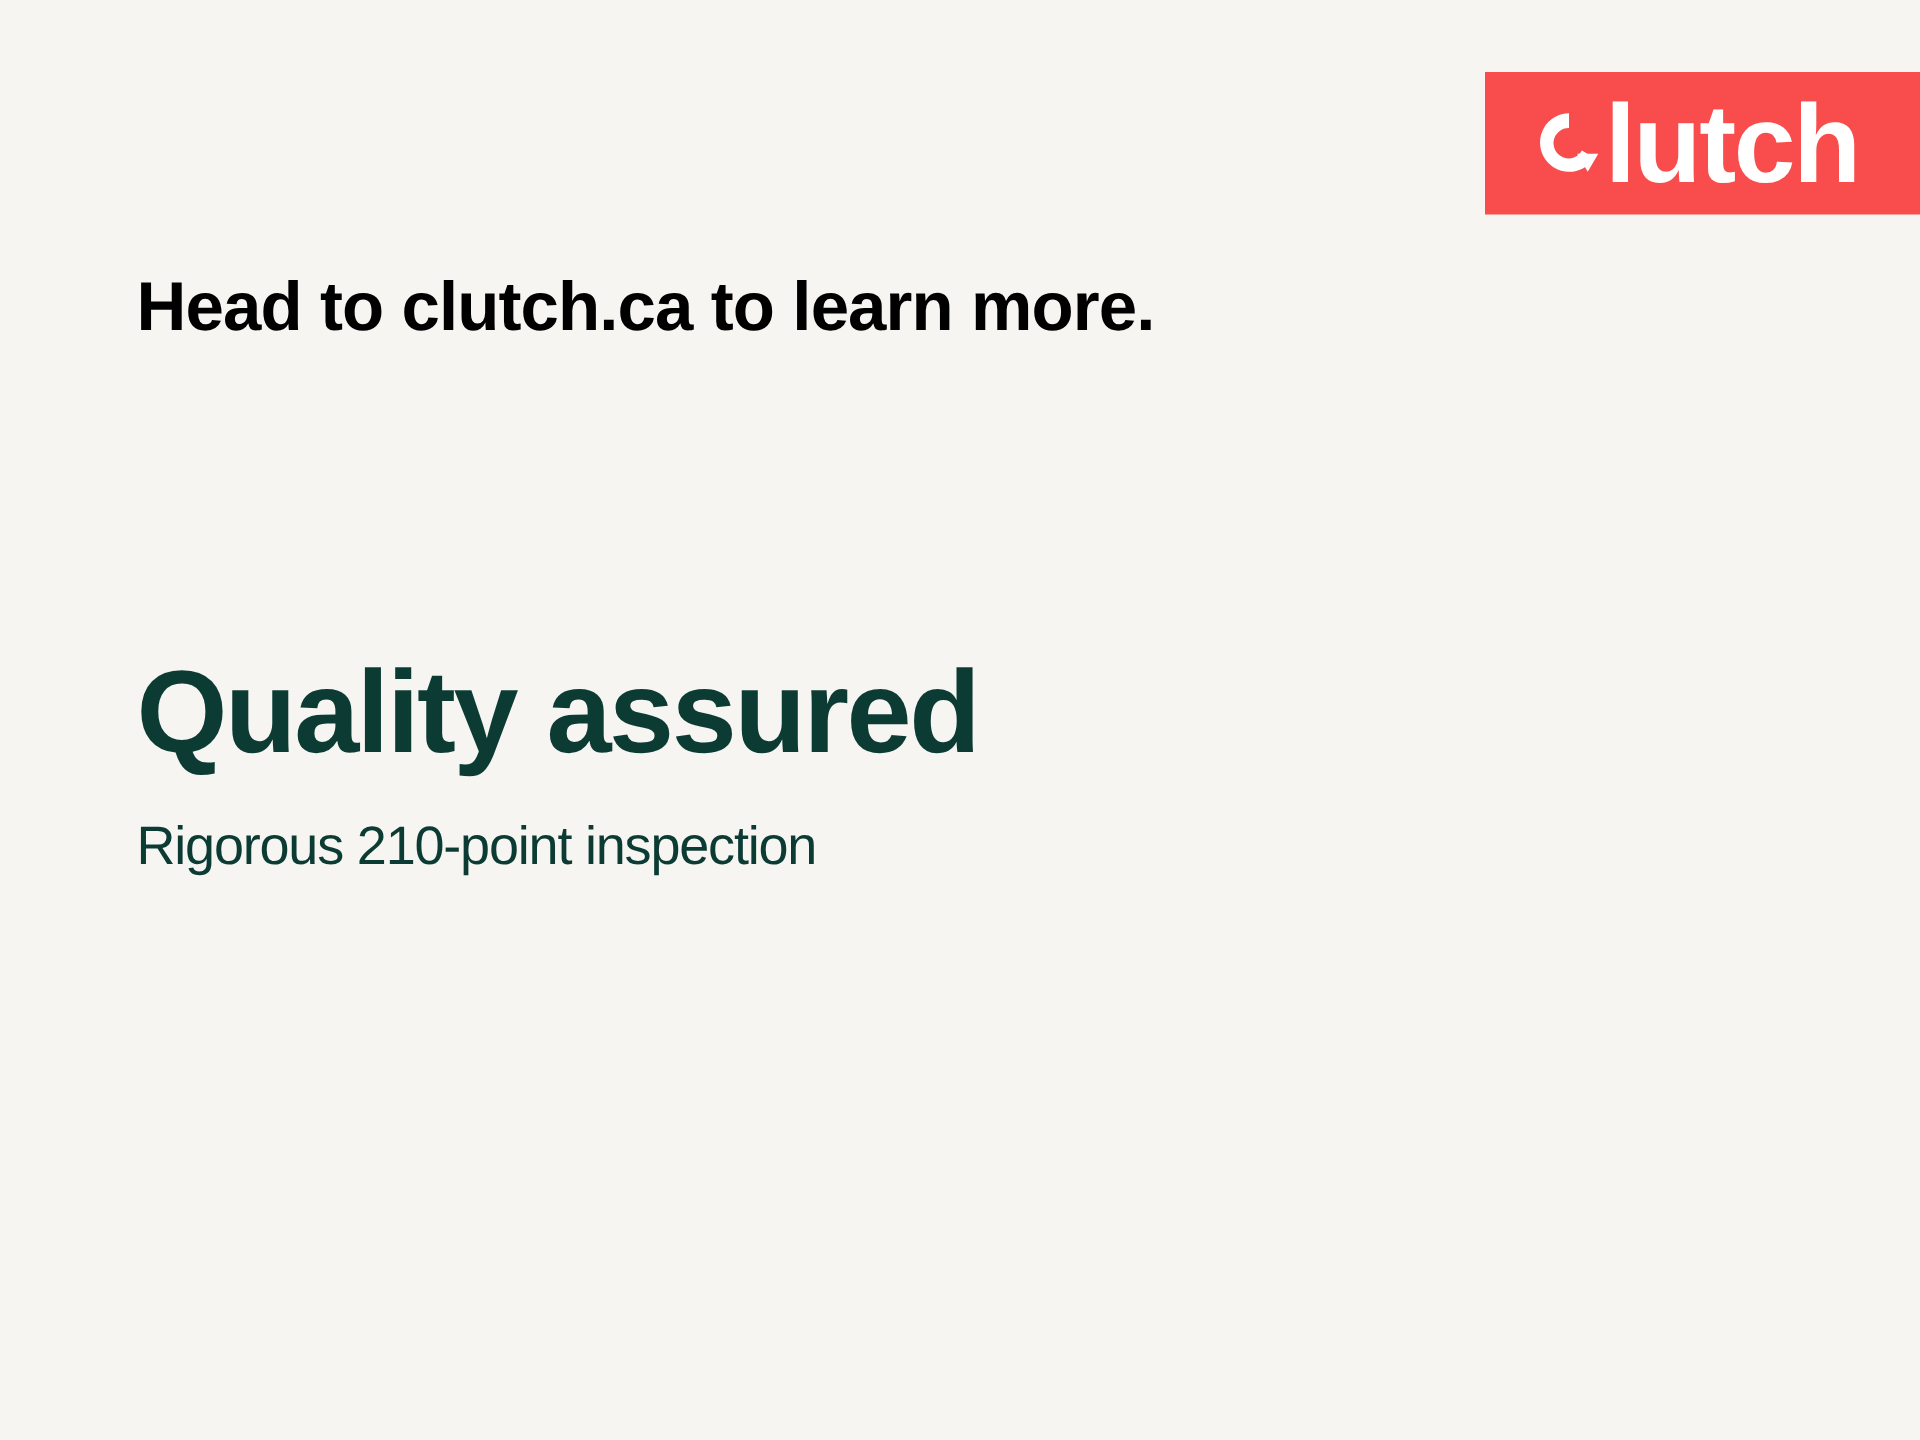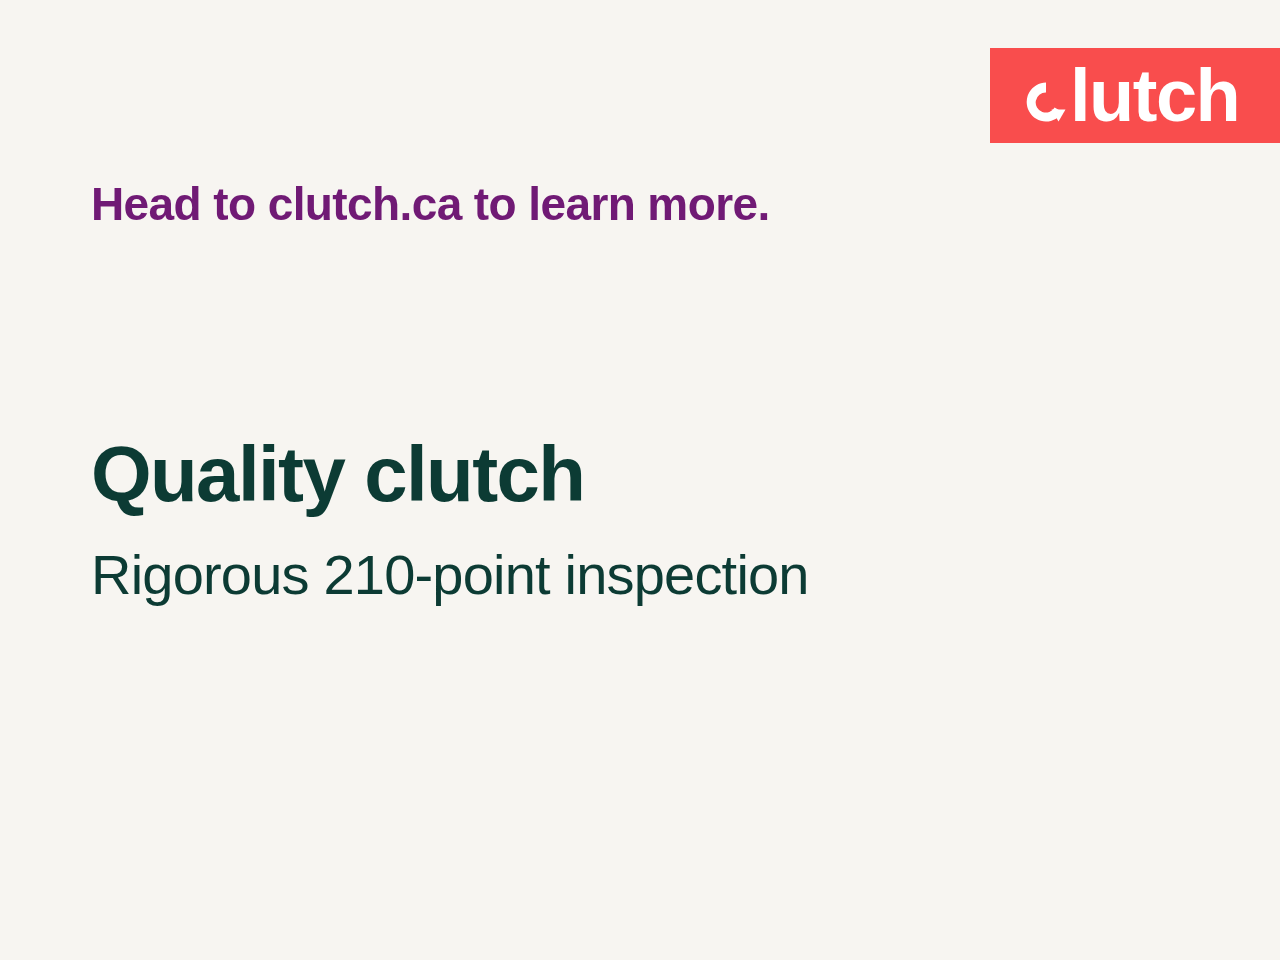--- a/index.html
+++ b/index.html
@@ -30,21 +30,21 @@
     width: 290px;
     height: 95px;
     background: #F94D4D;
     display: flex;
     align-items: center;
     overflow: hidden;
   }
 
   .logo-lockup {
     display: flex;
-    align-items: flex-end;
+    align-items: center;
     margin-left: 35px;
   }
 
   
   .logo-mark {
     position: relative;
     width: 42px;
     height: 42px;
     margin-right: 3px;
     margin-bottom: 1px;
@@ -63,41 +63,41 @@
 
   
   #kicker {
     position: absolute;
     left: 91px;
     top: 178px;
     font-size: 46px;
     font-weight: 600;
     letter-spacing: -0.6px;
     line-height: 1.15;
-    color: #701a75;
+    color: #000000;
     white-space: nowrap;
   }
 
   #headline {
     position: absolute;
     left: 91px;
     top: 434px;
     font-size: 78px;
     font-weight: 700;
     letter-spacing: -1.6px;
     line-height: 1.05;
     color: #0C3B34;
     white-space: nowrap;
   }
 
   #subcopy {
     position: absolute;
     left: 91px;
     top: 543px;
-    font-size: 56px;
+    font-size: 36px;
     font-weight: 400;
     letter-spacing: -0.8px;
     line-height: 1.16;
     color: #0C3B34;
     text-align: center;
   }
   #subcopy .line { display: block; white-space: nowrap; }
 </style>
 </head>
 <body>
@@ -117,19 +117,19 @@
 
           <polygon points="26.5,28.5 40.5,28.5 33.5,40.5" fill="#FFFFFF"></polygon>
         </svg>
       </span>
       <span class="logo-word">lutch</span>
     </div>
   </div>
 
   <div id="kicker">Head to clutch.ca to learn more.</div>
 
-  <div id="headline">Quality clutch</div>
+  <div id="headline">Quality assured</div>
 
   <div id="subcopy">
     <span class="line">Rigorous 210-point inspection</span>
   </div>
 
 </div>
 
 </body></html>

